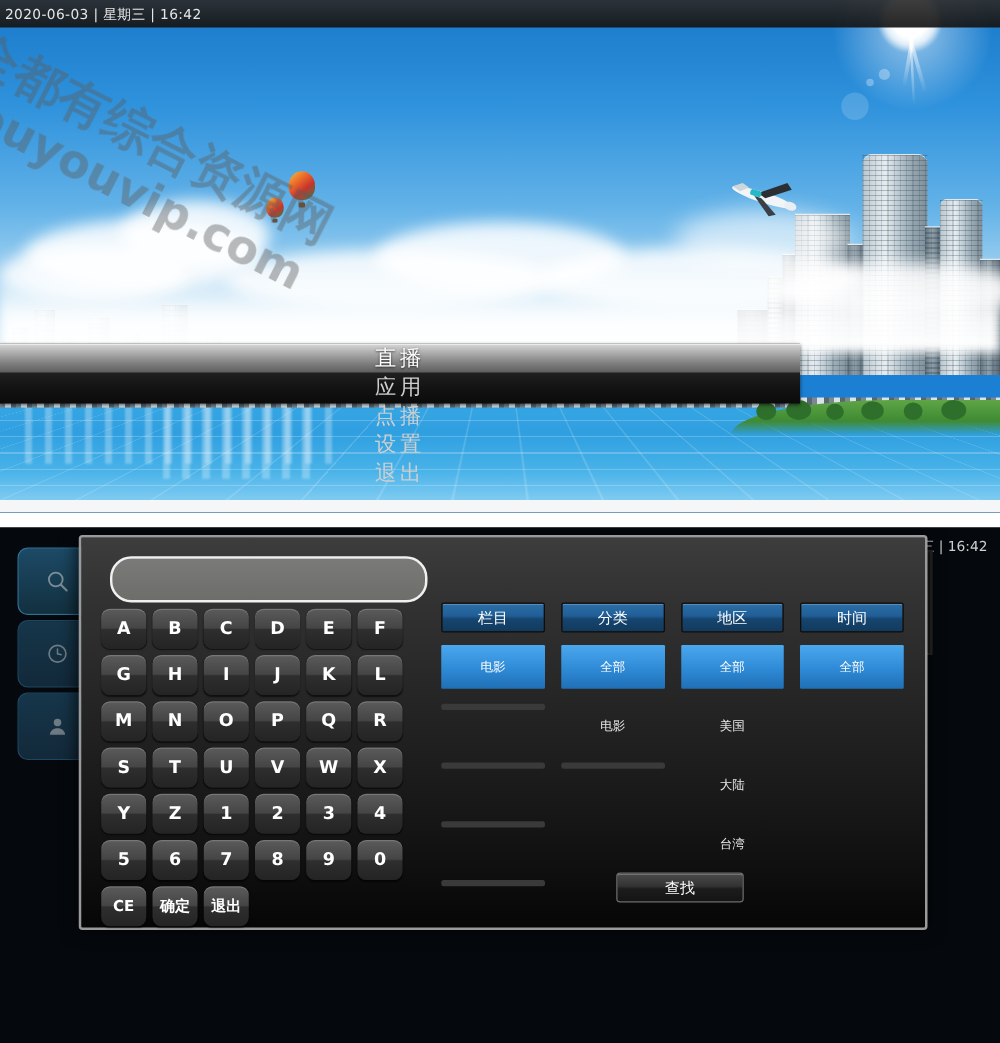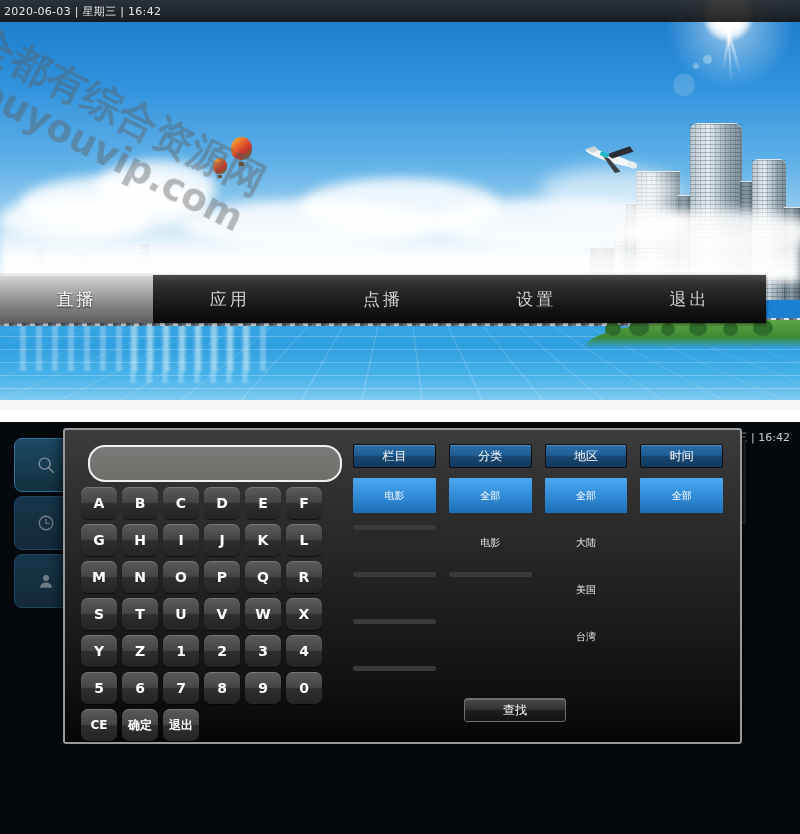--- a/index.html
+++ b/index.html
@@ -56,23 +56,23 @@
   .bld{position:absolute;bottom:0;background:linear-gradient(to right,#b9c6cd,#e6edf1 35%,#9fb0ba 70%,#7d8d97);
        border-top:1px solid #dfe8ec;}
   .bld.dark{background:linear-gradient(to right,#60717c,#8fa0aa 40%,#586774);}
   .bld::after{content:"";position:absolute;inset:0;
        background:repeating-linear-gradient(to bottom,rgba(40,60,75,.30) 0 1px,rgba(255,255,255,0) 1px 4px),
                   repeating-linear-gradient(to right,rgba(40,60,75,.18) 0 1px,rgba(255,255,255,0) 1px 5px);}
   
   .city-l{position:absolute;left:0;bottom:110px;width:250px;height:70px;opacity:.45;}
 
   
-  .navbar{position:absolute;left:0;top:275px;width:766px;height:48px;display:flex;
+  .navbar{position:absolute;left:0;top:275px;width:640px;height:48px;display:flex;
        background:linear-gradient(to bottom,#4a4a4a 0%,#303030 18%,#121212 75%,#0b0b0b 100%);
-       box-shadow:0 1px 3px rgba(0,0,0,.6);}
+       box-shadow:0 1px 3px rgba(0,0,0,.6);flex-direction:column;}
   .nav-item{flex:1;display:flex;align-items:center;justify-content:center;
        color:#cfcfcf;font-size:17px;letter-spacing:3px;}
   .nav-item.active{background:linear-gradient(to bottom,#d8d8d8 0%,#a8a8a8 35%,#7d7d7d 70%,#5e5e5e 100%);
        color:#ffffff;text-shadow:0 1px 2px rgba(0,0,0,.75);
        box-shadow:inset 0 1px 0 rgba(255,255,255,.5);}
 
   
   .water{position:absolute;left:0;top:323px;width:800px;height:77px;
        background:linear-gradient(to bottom,#37a6e4 0%,#2f9fe0 30%,#49b3e9 70%,#7fcbf1 100%);
        overflow:hidden;}
@@ -139,34 +139,34 @@
   .krow{display:flex;gap:5px;margin-bottom:5px;}
   .key{width:36px;height:32px;border-radius:7px;
        background:linear-gradient(to bottom,#5b5b5b 0%,#454545 48%,#2e2e2e 52%,#242424 100%);
        color:#ffffff;font-size:14px;font-weight:bold;display:flex;align-items:center;justify-content:center;
        box-shadow:inset 0 1px 0 rgba(255,255,255,.18),0 1px 1px rgba(0,0,0,.6);}
   .key.cjk{font-size:12px;letter-spacing:0;}
   .key.ce{font-size:12px;}
 
   
   .filters{position:absolute;left:288px;top:14px;width:370px;display:flex;gap:13px;}
-  .fcol{width:83px;}
+  .fcol{width:83px;margin-top:38px;}
   .fhead{height:22px;border-radius:2px;border:1px solid #0d0d0d;
        background:linear-gradient(to bottom,#2d6fa8 0%,#1f5d95 45%,#16456f 55%,#123a5e 100%);
        color:#ffffff;font-size:12px;display:flex;align-items:center;justify-content:center;
        box-shadow:inset 0 1px 0 rgba(255,255,255,.2);}
   .fitems{margin-top:10px;font-family:Liberation Mono, monospace;}
   .fitem{height:35px;display:flex;align-items:center;justify-content:center;
        color:#e8e8e8;font-size:10px;margin-bottom:12px;position:relative;}
   .fitem.sel{background:linear-gradient(to bottom,#4aa8ee 0%,#2f8ad6 55%,#1f6fb5 100%);
        border-radius:1px;color:#ffffff;font-size:10px;}
   .fitem.empty{height:5px;background:#3a3a3a;border-radius:2px;margin-bottom:42px;}
   .fitem.blank{height:5px;background:transparent;margin-bottom:42px;}
 
-  .find-btn{position:absolute;left:399px;top:268px;width:100px;height:22px;border-radius:3px;
+  .find-btn{position:absolute;left:428px;top:268px;width:100px;height:22px;border-radius:3px;
        border:1px solid #6e6e6e;
        background:linear-gradient(to bottom,#4a4a4a 0%,#333333 45%,#1c1c1c 55%,#141414 100%);
        color:#ffffff;font-size:12px;display:flex;align-items:center;justify-content:center;
        box-shadow:inset 0 1px 0 rgba(255,255,255,.22);}
 </style>
 </head>
 <body>
 
 <div class="top-screen">
 
@@ -392,22 +392,22 @@
           <div class="fitem empty"></div>
           <div class="fitem blank"></div>
           <div class="fitem blank"></div>
         </div>
       </div>
 
       <div class="fcol">
         <div class="fhead">地区</div>
         <div class="fitems">
           <div class="fitem sel">全部</div>
+          <div class="fitem">美国</div>
           <div class="fitem">大陆</div>
-          <div class="fitem">美国</div>
           <div class="fitem">台湾</div>
         </div>
       </div>
 
       <div class="fcol">
         <div class="fhead">时间</div>
         <div class="fitems">
           <div class="fitem sel">全部</div>
           <div class="fitem blank"></div>
           <div class="fitem blank"></div>

